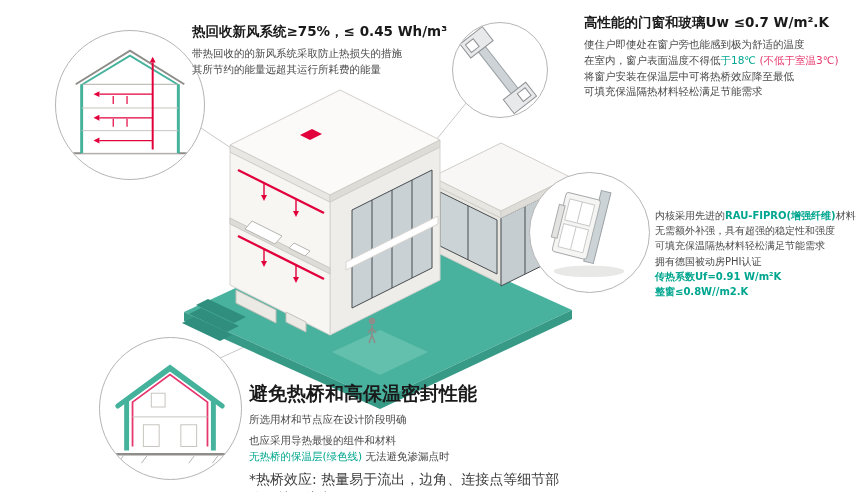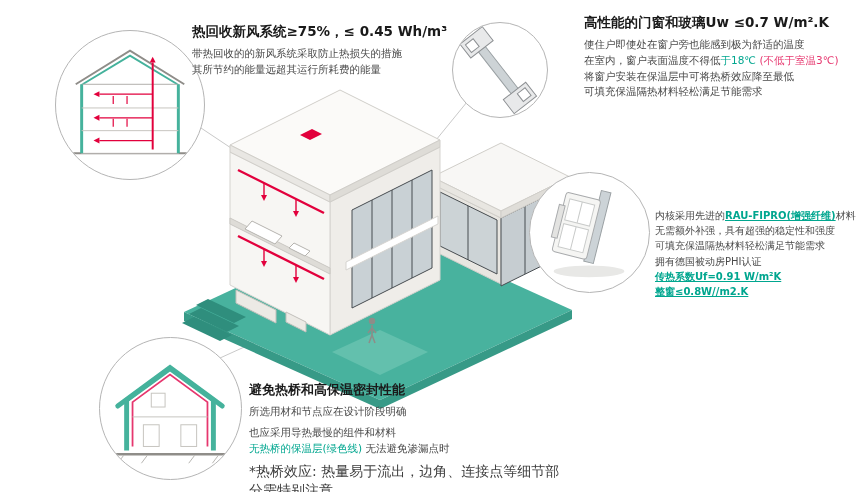--- a/index.html
+++ b/index.html
@@ -15,21 +15,21 @@
     position:relative;width:865px;height:492px;overflow:hidden;background:#ffffff;
     font-family:"DejaVu Sans","Liberation Sans",sans-serif;
   }
   .abs{position:absolute;}
   .title{font-size:13.5px;font-weight:700;color:var(--ink);line-height:1.35;}
   .body{margin-top:6px;}
   .bl{font-size:10.5px;color:var(--body);line-height:1.5;}
   .bl-sm{font-size:10px;color:var(--body);line-height:1.52;}
   .green{color:var(--green);}
   .red{color:var(--red);}
-  .gb{color:var(--green);font-weight:700;text-decoration:underline;}
+  .gb{color:var(--green);font-weight:700;}
   .footnote{font-size:14px;color:#3c3c3c;margin-top:5px;line-height:1.4;}
   .circle{
     position:absolute;border-radius:50%;background:#ffffff;border:1px solid #b5b5b5;
     overflow:hidden;box-sizing:border-box;z-index:2;
   }
   .circle svg{display:block;width:100%;height:100%;}
   .txt{z-index:3;}
   .spacer6{height:6px;}
 </style>
 </head>
@@ -223,21 +223,21 @@
       <span>内核采用先进的</span><span class="gb">RAU-FIPRO(增强纤维)</span><span>材料</span>
     </div>
     <div class="bl-sm">无需额外补强，具有超强的稳定性和强度</div>
     <div class="bl-sm">可填充保温隔热材料轻松满足节能需求</div>
     <div class="bl-sm">拥有德国被动房PHI认证</div>
     <div class="bl-sm gb">传热系数Uf=0.91 W/m²K</div>
     <div class="bl-sm gb">整窗≤0.8W//m2.K</div>
   </div>
 
   <div class="abs txt" style="left:249px;top:381px;width:320px">
-    <div class="title" style="font-size:13px">避免热桥和高保温密封性能</div>
+    <div class="title" style="font-size:19px">避免热桥和高保温密封性能</div>
     <div class="body" style="margin-top:5px">
       <div class="bl">所选用材和节点应在设计阶段明确</div>
       <div class="spacer6"></div>
       <div class="bl">也应采用导热最慢的组件和材料</div>
       <div class="bl">
         <span class="green">无热桥的保温层(绿色线)</span><span> 无法避免渗漏点时</span>
       </div>
       <div class="footnote">*热桥效应: 热量易于流出，边角、连接点等细节部分需特别注意</div>
     </div>
   </div>

